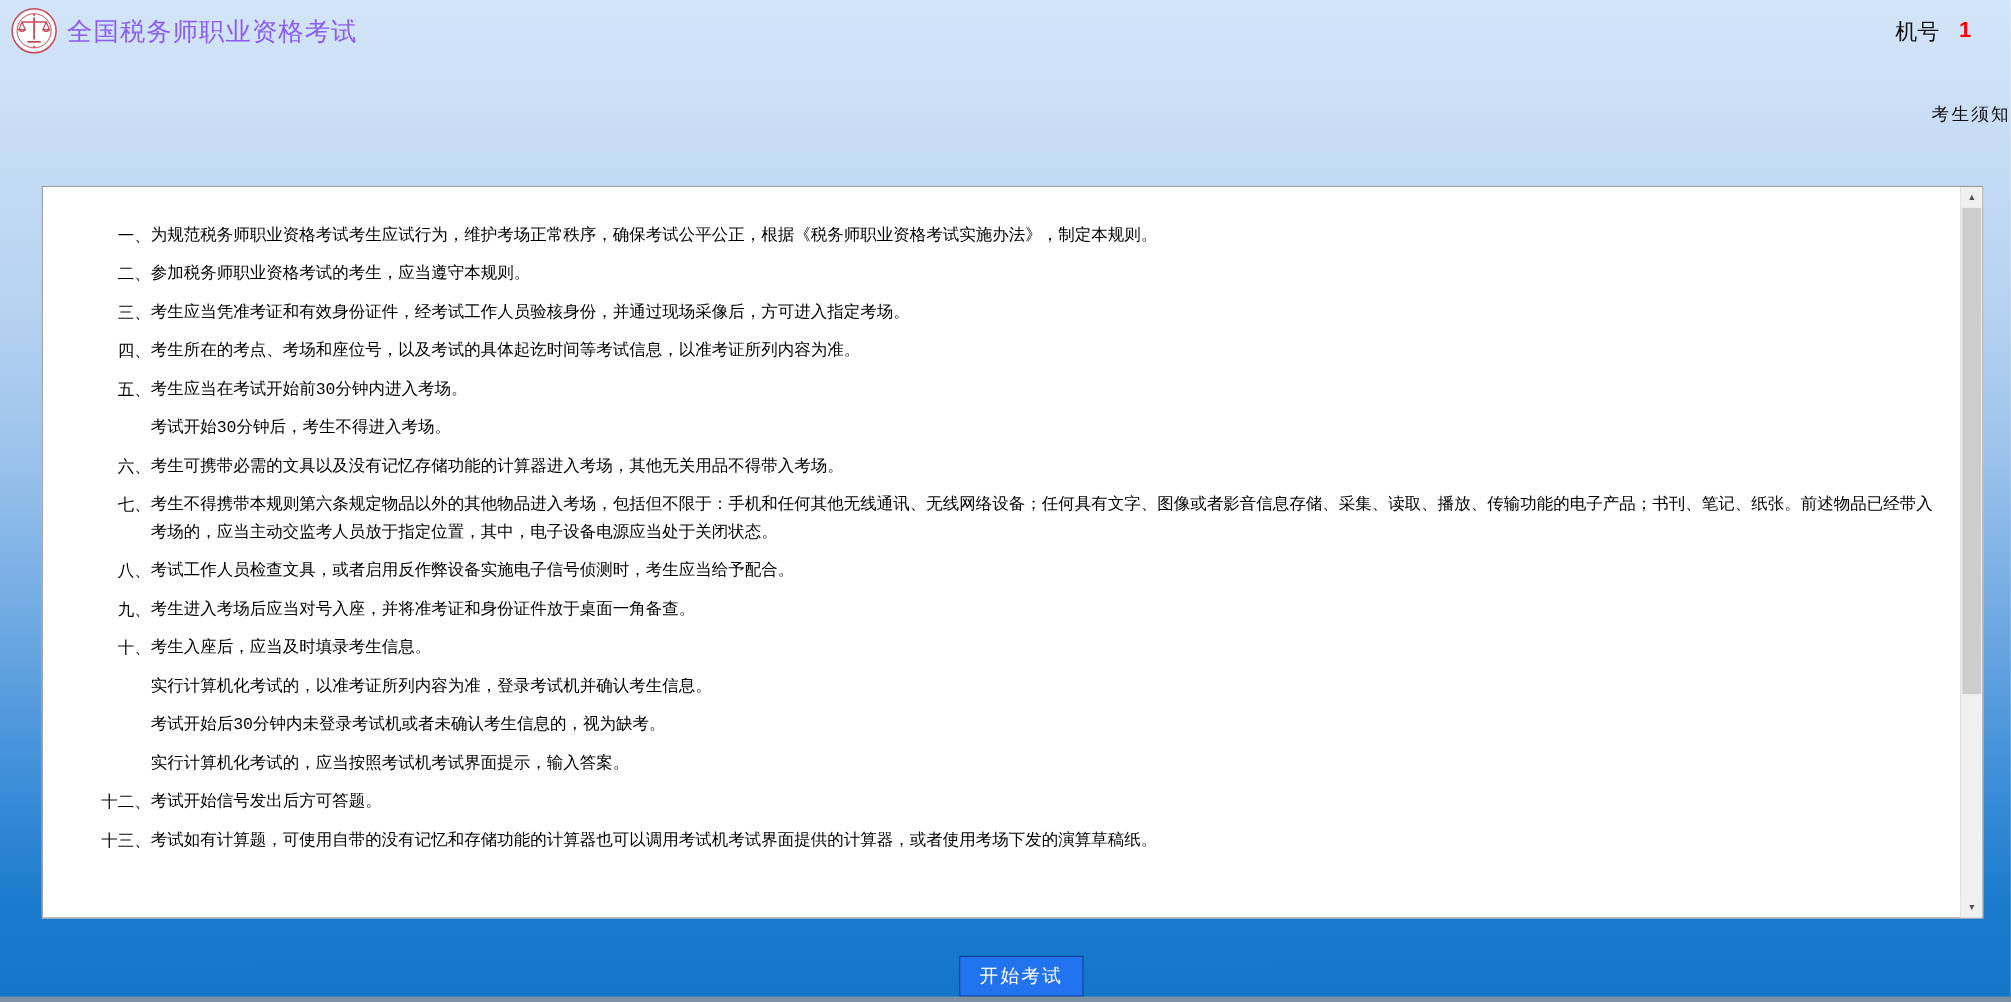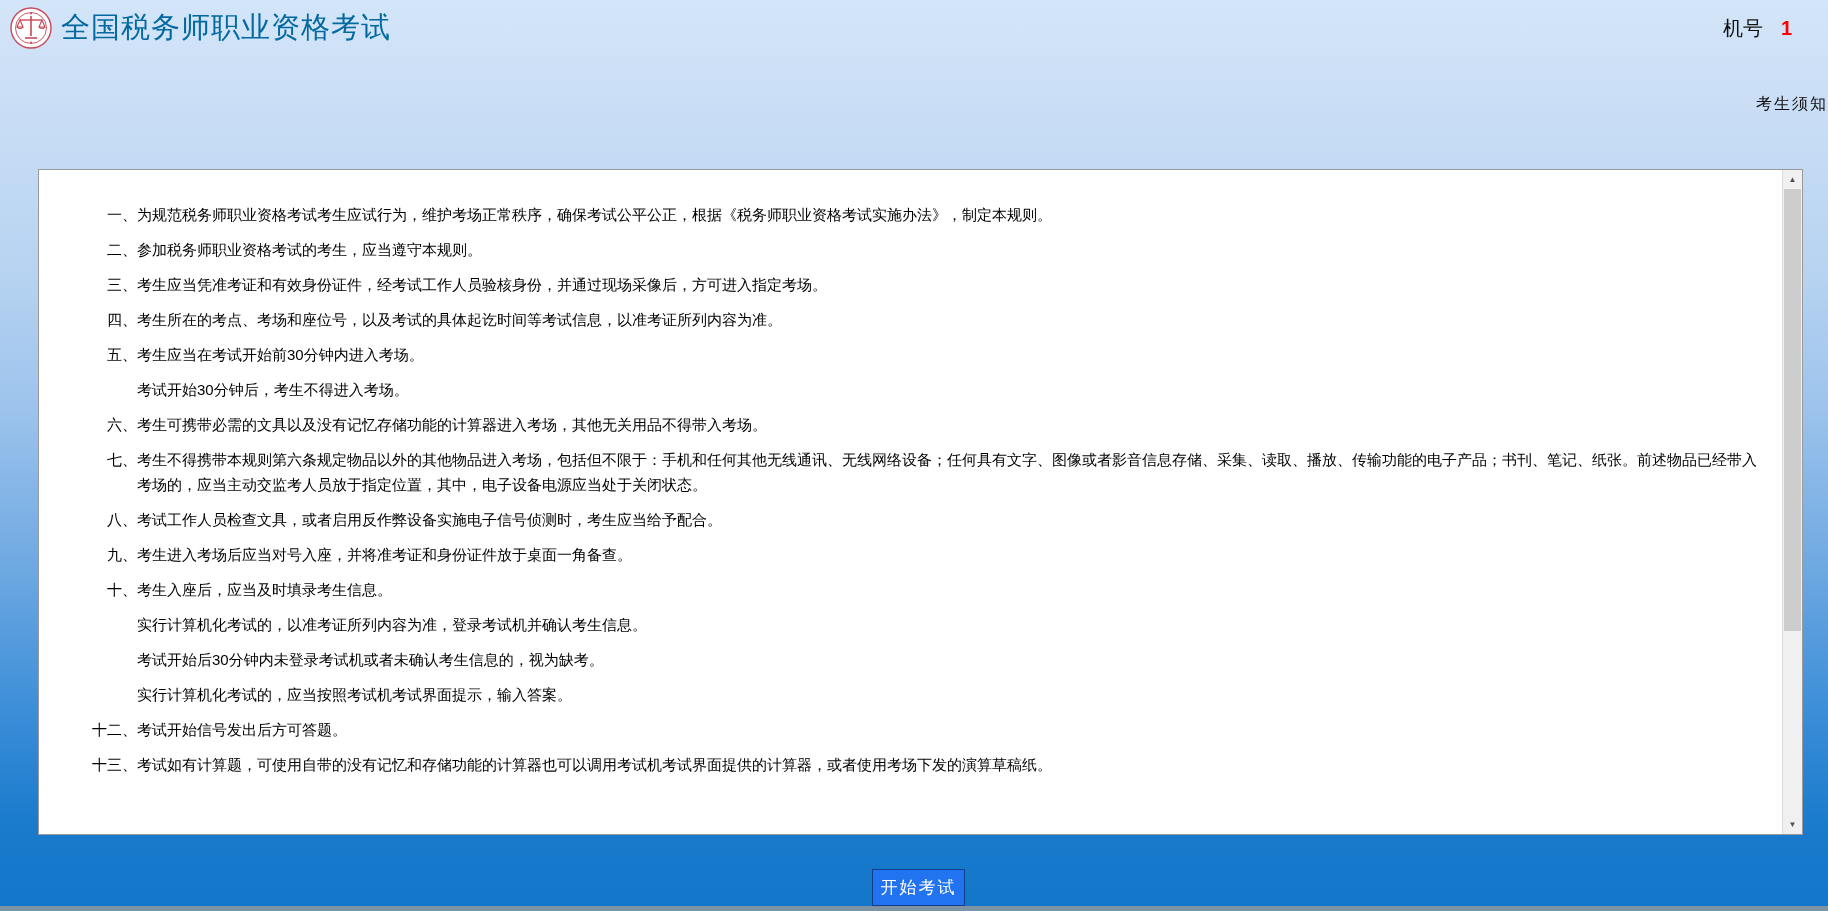--- a/index.html
+++ b/index.html
@@ -3,35 +3,35 @@
 <meta charset="utf-8">
 <style>
   html,body{margin:0;padding:0;}
   body{
     width:1828px;height:911px;position:relative;overflow:hidden;
     font-family:"Liberation Sans","DejaVu Sans",sans-serif;
     background:linear-gradient(180deg,#d3e5f8 0%,#cbdff6 10%,#b7d3f1 30%,#9cc3ec 45%,#6fa9e2 62%,#3c8ed8 78%,#1b7bcd 90%,#1276c9 100%);
   }
   .header{position:absolute;top:0;left:0;right:0;height:56px;display:flex;align-items:center;padding:0 36px 0 10px;}
   .logo{width:42px;height:42px;flex:0 0 42px;display:flex;align-items:center;justify-content:center;}
-  .app-title{font-size:29px;color:#0369a1;margin-left:9px;letter-spacing:1px;}
+  .app-title{font-size:23px;color:#8b5cf6;margin-left:9px;letter-spacing:1px;}
   .machine{margin-left:auto;display:flex;align-items:center;gap:18px;font-size:20px;color:#111;}
   .machine-number{color:#ff0000;font-weight:bold;}
   .page-title{position:absolute;top:94px;left:0;width:100%;text-align:right;font-size:16px;color:#111;letter-spacing:2px;}
   .panel{position:absolute;left:38px;top:169px;width:1765px;height:666px;background:#ffffff;border:1px solid #9a9a9a;box-sizing:border-box;}
   .notice{position:absolute;top:0;left:0;right:20px;bottom:0;overflow:hidden;padding:32px 14px 0 0;box-sizing:border-box;}
   .row{display:flex;font-size:15px;line-height:25px;margin-bottom:10px;color:#000;}
   .row .num{flex:0 0 98px;text-align:right;white-space:pre;}
-  .row .txt{flex:1;}
+  .row .txt{flex:1;font-family:Liberation Mono, monospace;}
   .vscroll{position:absolute;top:0;right:0;bottom:0;width:19px;background:#f0f0f0;border-left:1px solid #dcdcdc;}
   .varrow{position:absolute;left:0;right:0;height:19px;display:flex;align-items:center;justify-content:center;font-size:8px;color:#505050;background:#f0f0f0;cursor:pointer;}
   .varrow.up{top:0;}
   .varrow.down{bottom:0;}
   .vthumb{position:absolute;top:19px;left:1px;right:1px;height:442px;background:#cdcdcd;cursor:pointer;}
-  .start-button{position:absolute;left:872px;top:869px;width:93px;height:37px;background:#2273ef;border:1px solid #123c8c;color:#ffffff;font-size:17px;letter-spacing:2px;font-family:Liberation Mono, monospace;cursor:pointer;}
+  .start-button{position:absolute;left:872px;top:869px;width:113px;height:37px;background:#2273ef;border:1px solid #123c8c;color:#ffffff;font-size:17px;letter-spacing:2px;font-family:Liberation Mono, monospace;cursor:pointer;}
   .bottom-strip{position:absolute;bottom:0;left:0;width:100%;height:5px;background:#7d93a4;}
 </style>
 </head>
 <body>
 
 <div class="header">
   <div class="logo">
     <svg width="42" height="42" viewBox="0 0 42 42">
       <circle cx="21" cy="21" r="20" fill="#ffffff" stroke="#c84857" stroke-width="1.4"></circle>
       <circle cx="21" cy="21" r="15.5" fill="none" stroke="#c84857" stroke-width="0.9"></circle>

